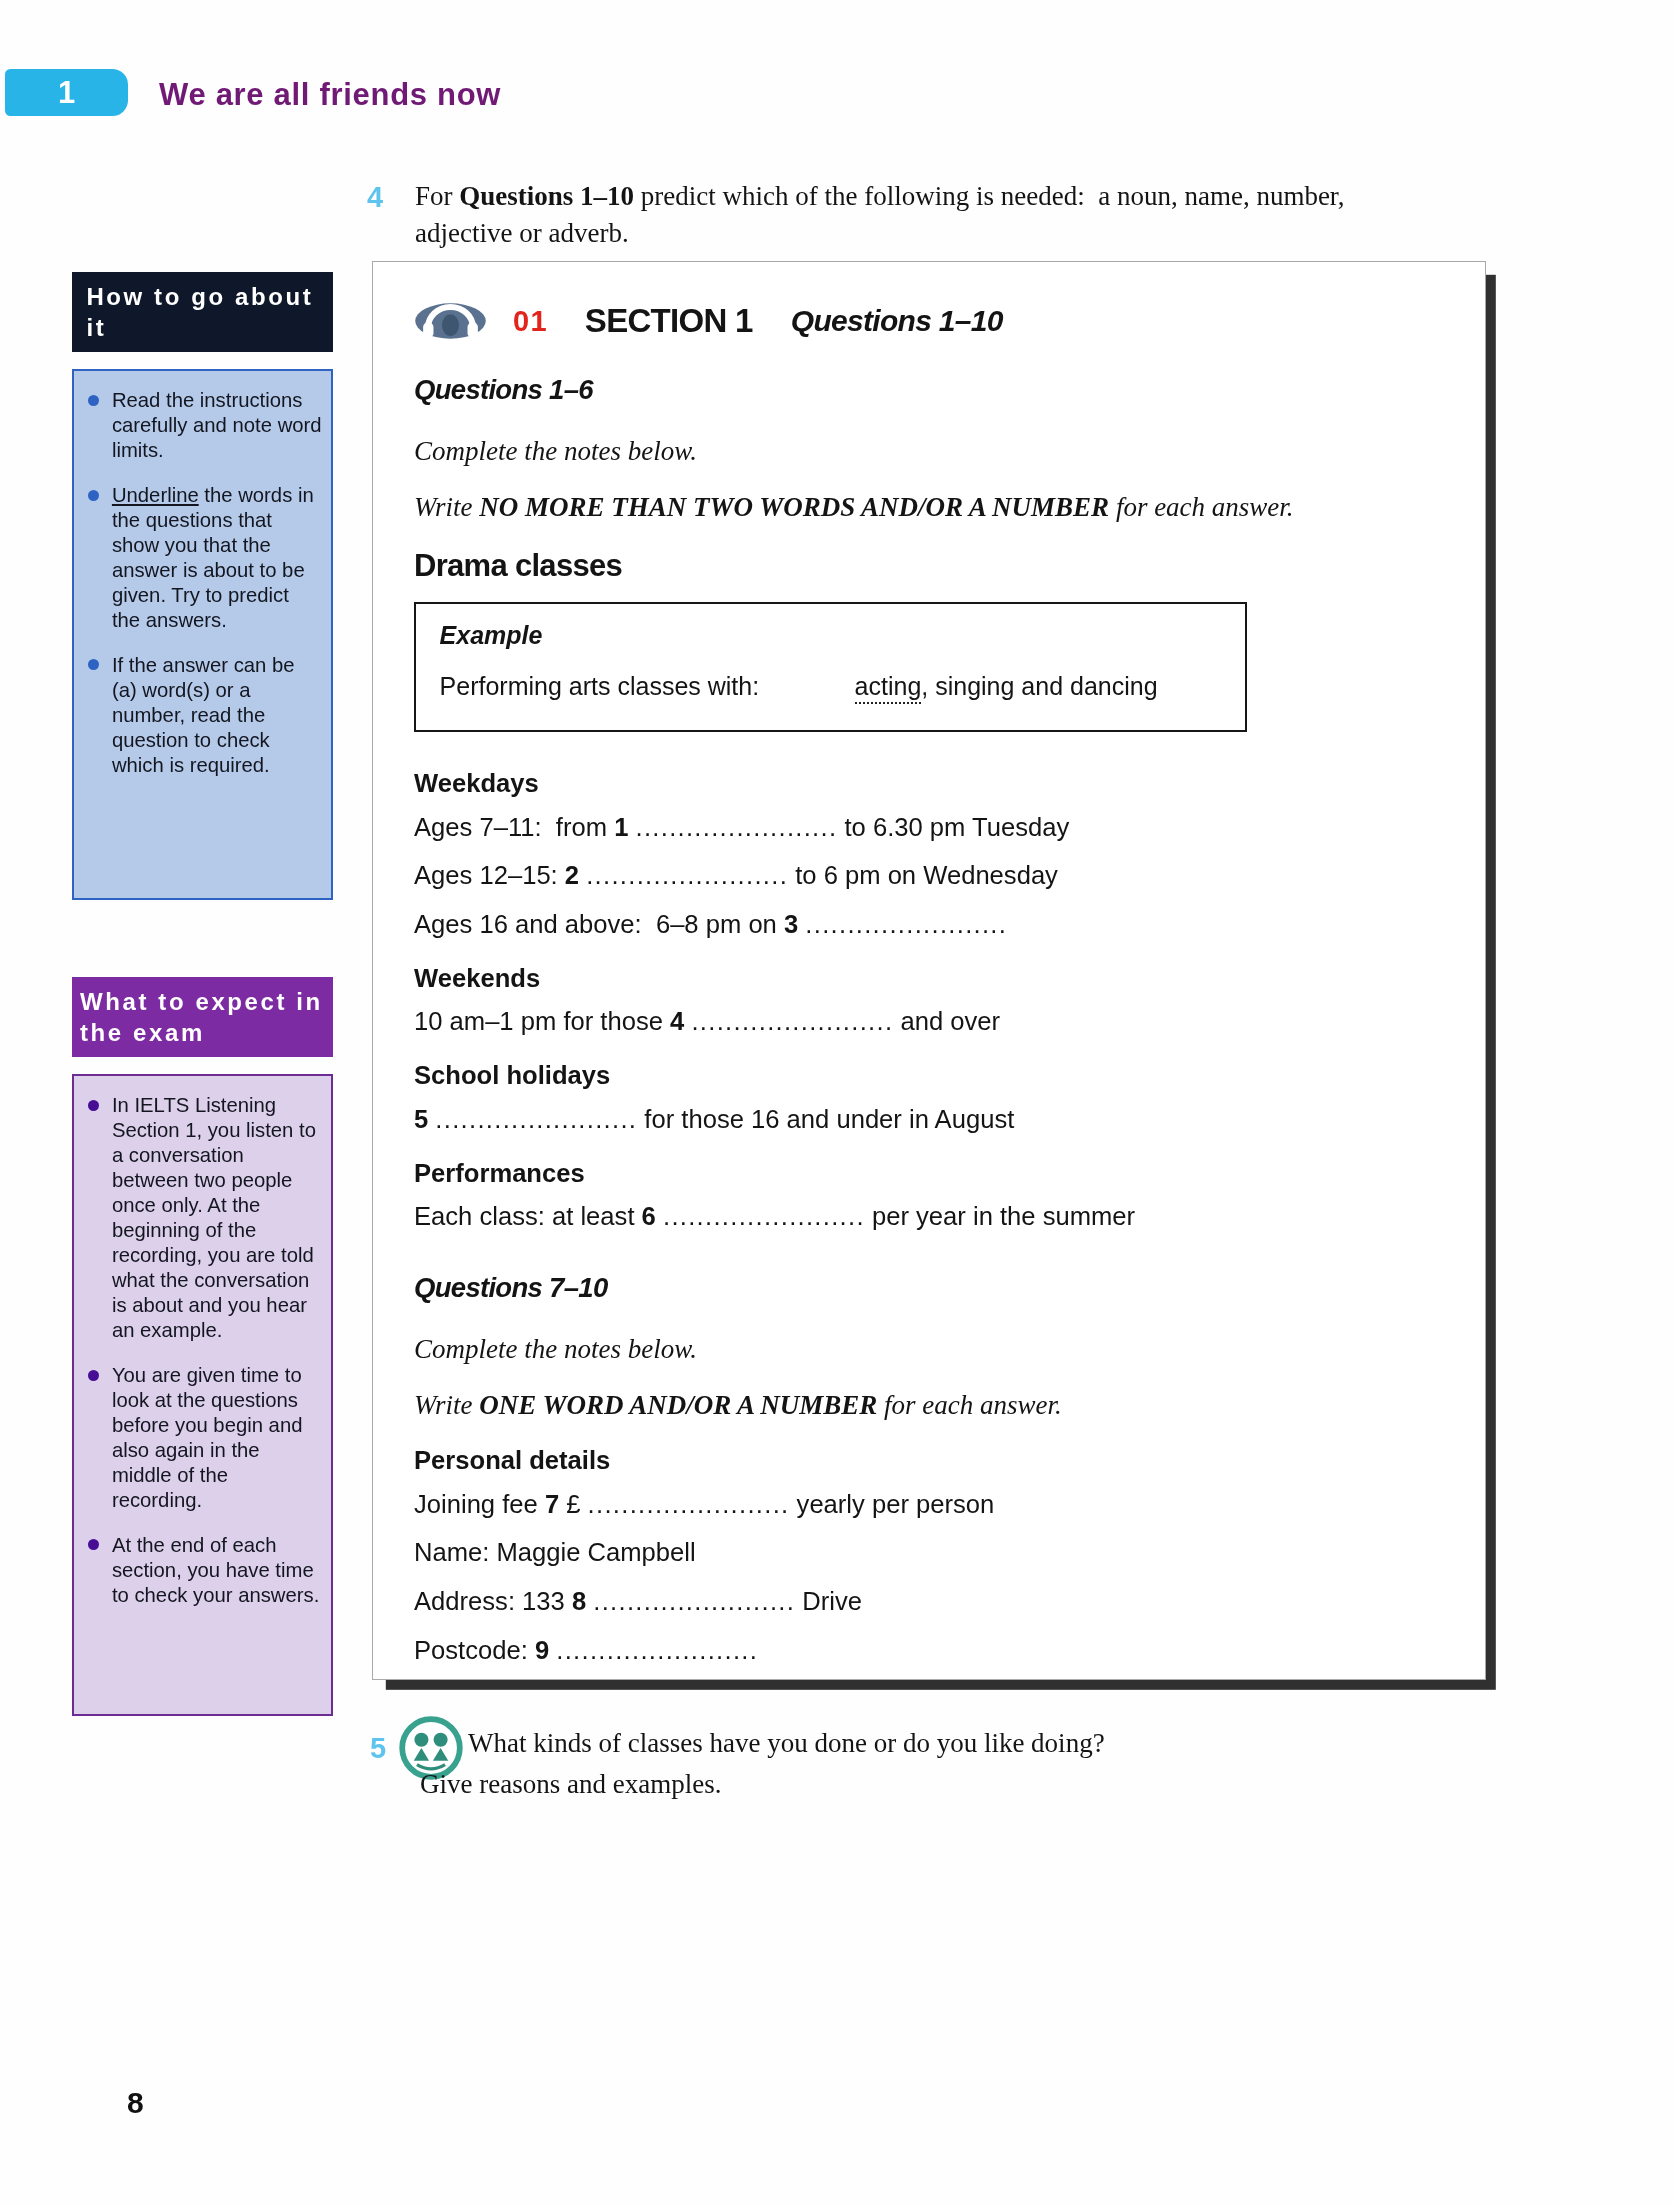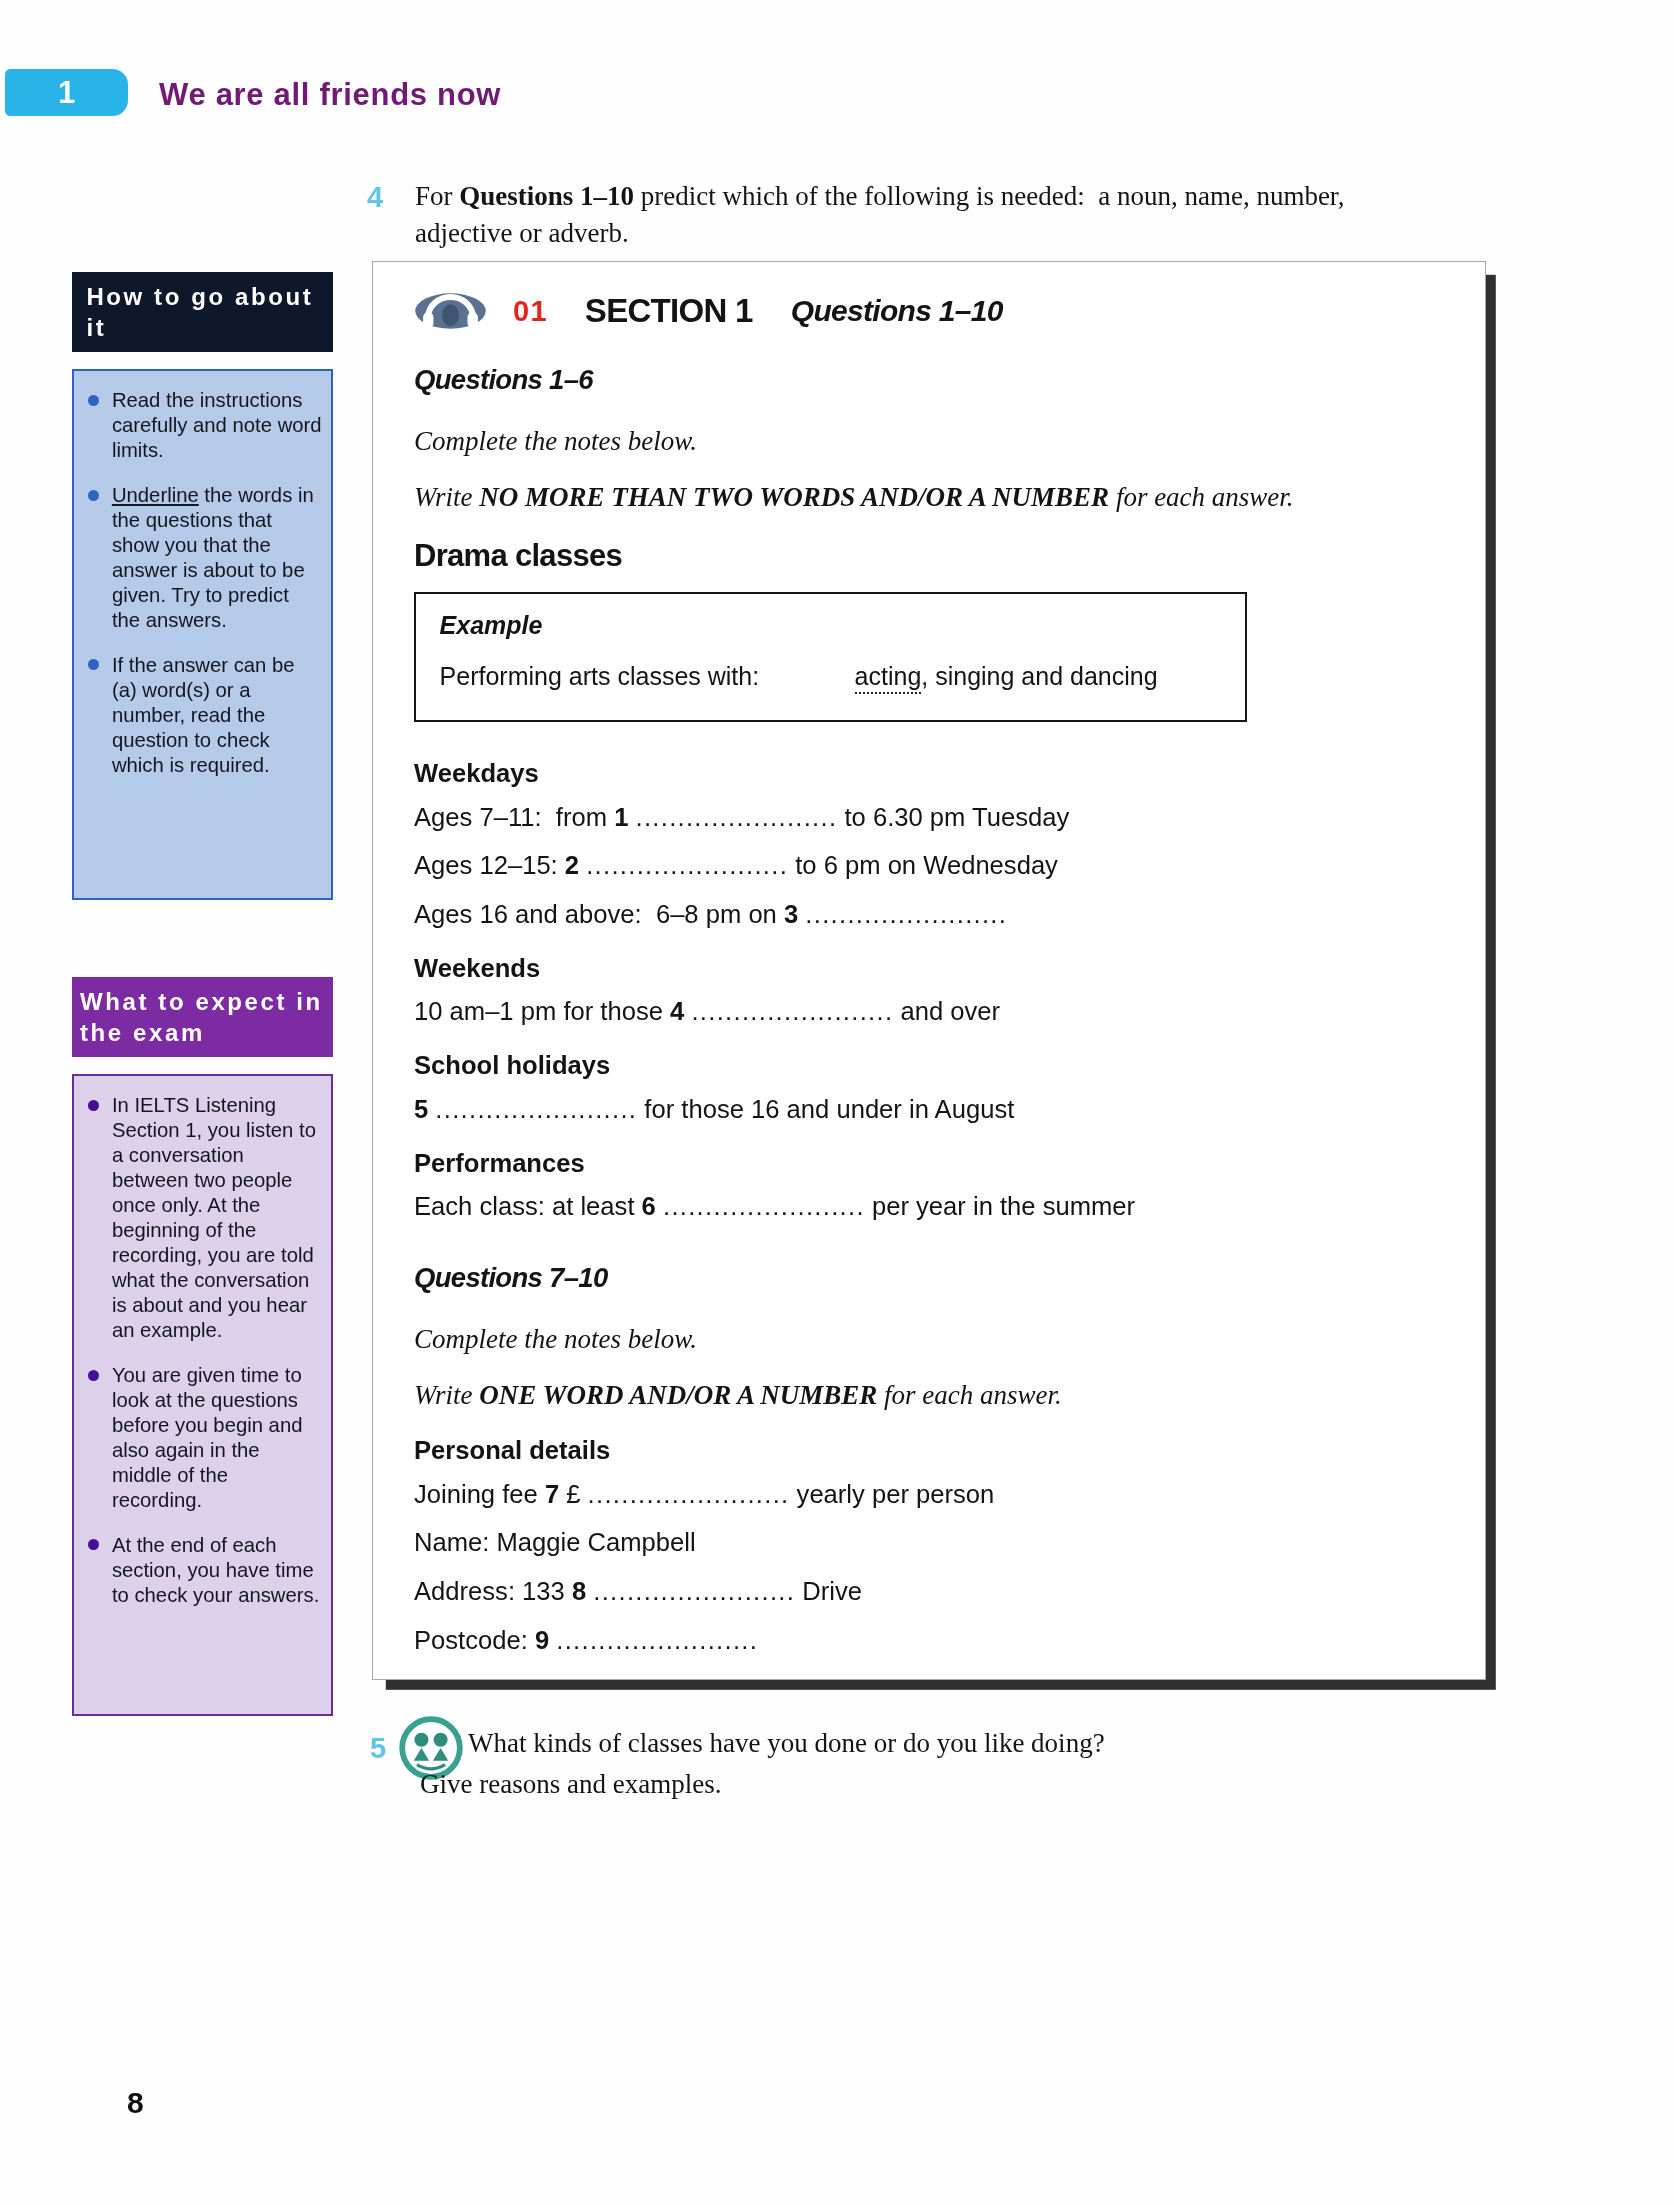--- a/index.html
+++ b/index.html
@@ -38,21 +38,21 @@
   .box-blue .sbox-body{background:#b5cae9;border:2.6px solid #2e63c4;min-height:498px;}
   .box-blue li::before{background:#2e63c4;}
   .box-purple{top:977px;}
   .box-purple .sbox-head{background:#7c2ba2;padding-left:8px;}
   .box-purple .sbox-body{background:#ddd0ea;border:2.6px solid #6d2b94;min-height:609px;}
   .box-purple li::before{background:#470e95;}
 
   
   .worksheet{position:absolute;left:372px;top:261px;width:1114px;height:1419px;background:#fff;
              border:1.3px solid #a9a9a9;box-shadow:11.8px 11.8px 0 -2px #303030;box-sizing:border-box;
-             padding:30px 39px 0 41px;overflow:hidden;}
+             padding:40px 39px 0 41px;overflow:hidden;}
   .ws-header{display:flex;align-items:center;margin-bottom:34px;}
   .hp-icon{width:73px;height:38px;flex:0 0 auto;}
   .track{color:#e2241c;font-weight:bold;font-size:29px;margin-left:26px;letter-spacing:1.3px;}
   .sec-title{font-size:33px;font-weight:bold;margin-left:37px;letter-spacing:-0.7px;}
   .sec-sub{font-size:30px;font-weight:bold;font-style:italic;margin-left:38px;letter-spacing:-0.7px;}
   .qrange{margin:0 0 30px;font-size:27.5px;font-weight:bold;font-style:italic;letter-spacing:-0.7px;}
   .instr{margin:0 0 25px;font-family:"Liberation Serif",serif;font-style:italic;font-size:27px;}
   .instr .b{font-weight:bold;}
   .notes-title{margin:10.5px 0 18.3px;font-size:31px;font-weight:bold;letter-spacing:-0.7px;}
   .example-box{border:2.6px solid #161616;width:833px;box-sizing:border-box;

